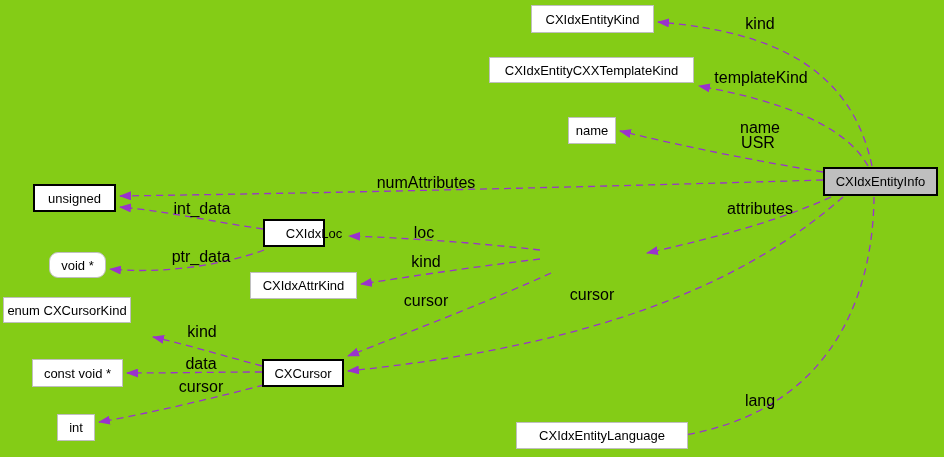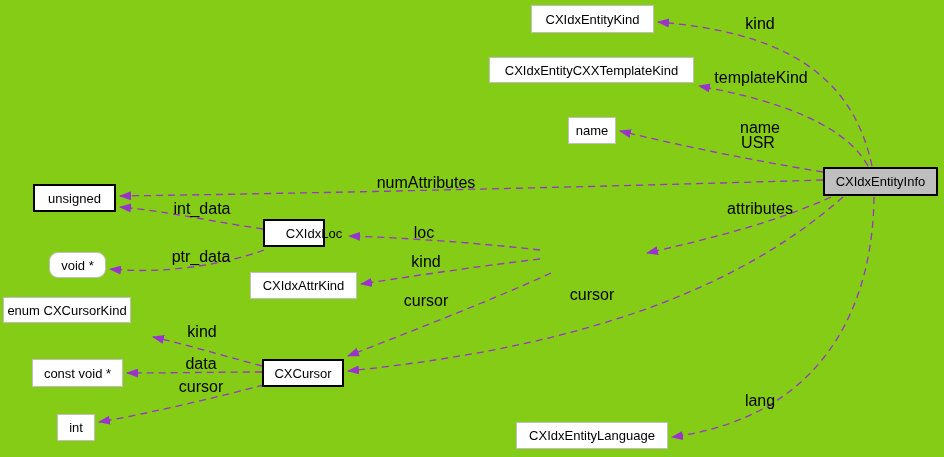--- a/index.html
+++ b/index.html
@@ -28,21 +28,21 @@
   .n-entity-info   { left:823px; top:167px; width:115px; height:29px; }
   .n-unsigned      { left:33px;  top:184px; width:83px;  height:28px; }
   .n-idx-loc       { left:263px; top:219px; width:62px;  height:28px;padding-left:40px; }
   .n-void-ptr      { left:49px;  top:252px; width:57px;  height:26px;border-radius:9px; }
   .n-attr-kind     { left:250px; top:272px; width:107px; height:27px; }
   .n-attr-info     { left:540px; top:244px; width:103px; height:28px; }
   .n-cursor-kind   { left:3px;   top:297px; width:128px; height:26px; }
   .n-const-void    { left:32px;  top:359px; width:91px;  height:28px; }
   .n-cxcursor      { left:262px; top:359px; width:82px;  height:28px; }
   .n-int           { left:57px;  top:414px; width:38px;  height:27px; }
-  .n-entity-lang   { left:516px; top:422px; width:152px; height:27px; }
+  .n-entity-lang   { left:516px; top:422px; width:172px; height:27px; }
   
   .L-kind-top      { left:760px; top:17px;  }
   .L-template-kind { left:761px; top:71px;  }
   .L-name          { left:760px; top:121px; }
   .L-usr           { left:758px; top:136px; }
   .L-num-attr      { left:426px; top:176px; }
   .L-attributes    { left:760px; top:202px; }
   .L-int-data      { left:202px; top:202px; }
   .L-ptr-data      { left:201px; top:250px; }
   .L-loc           { left:424px; top:226px; }

